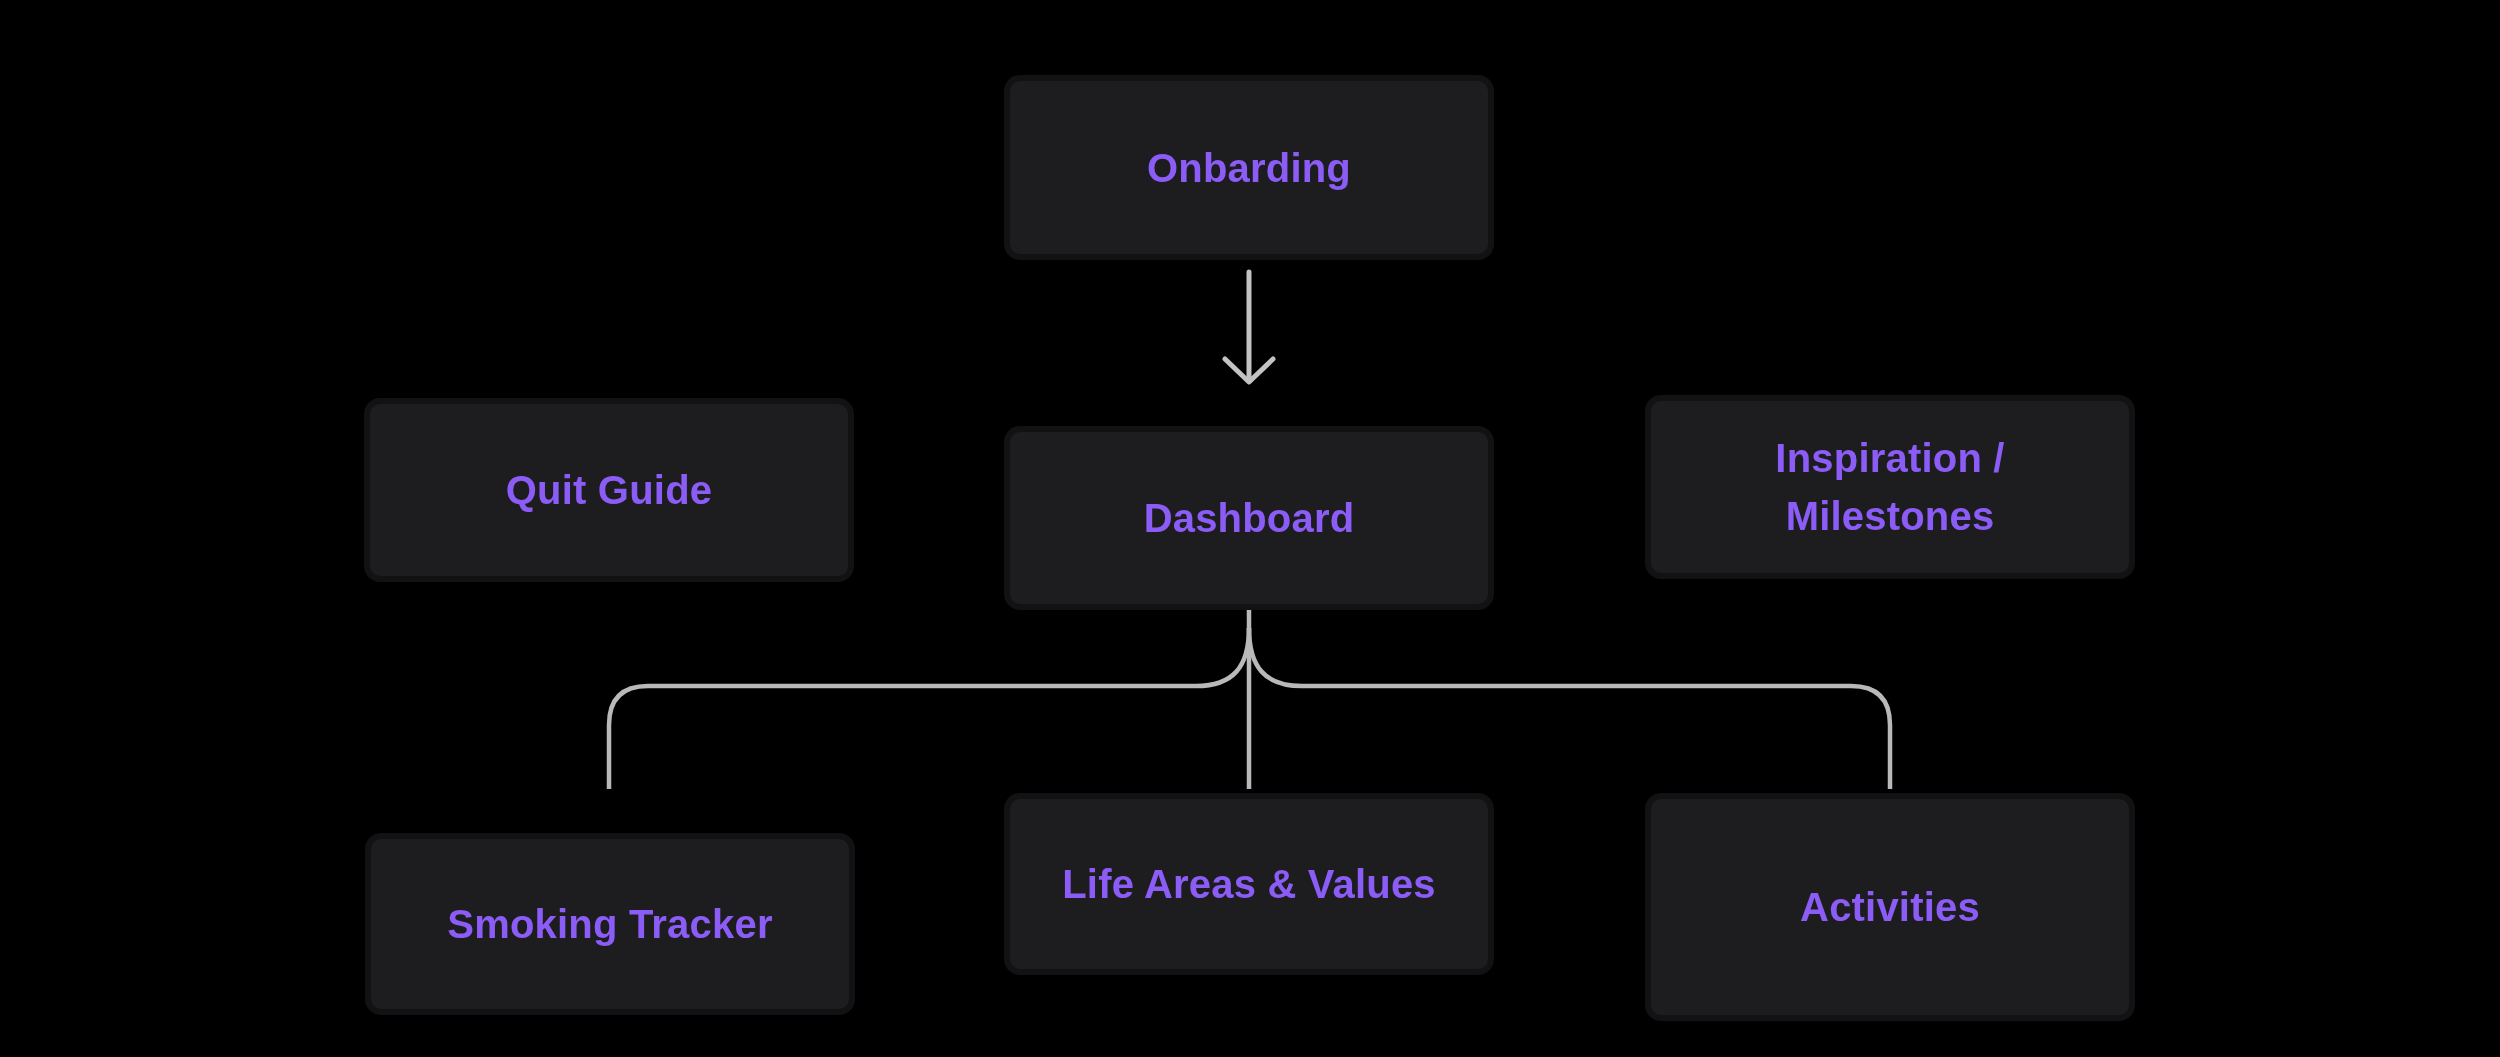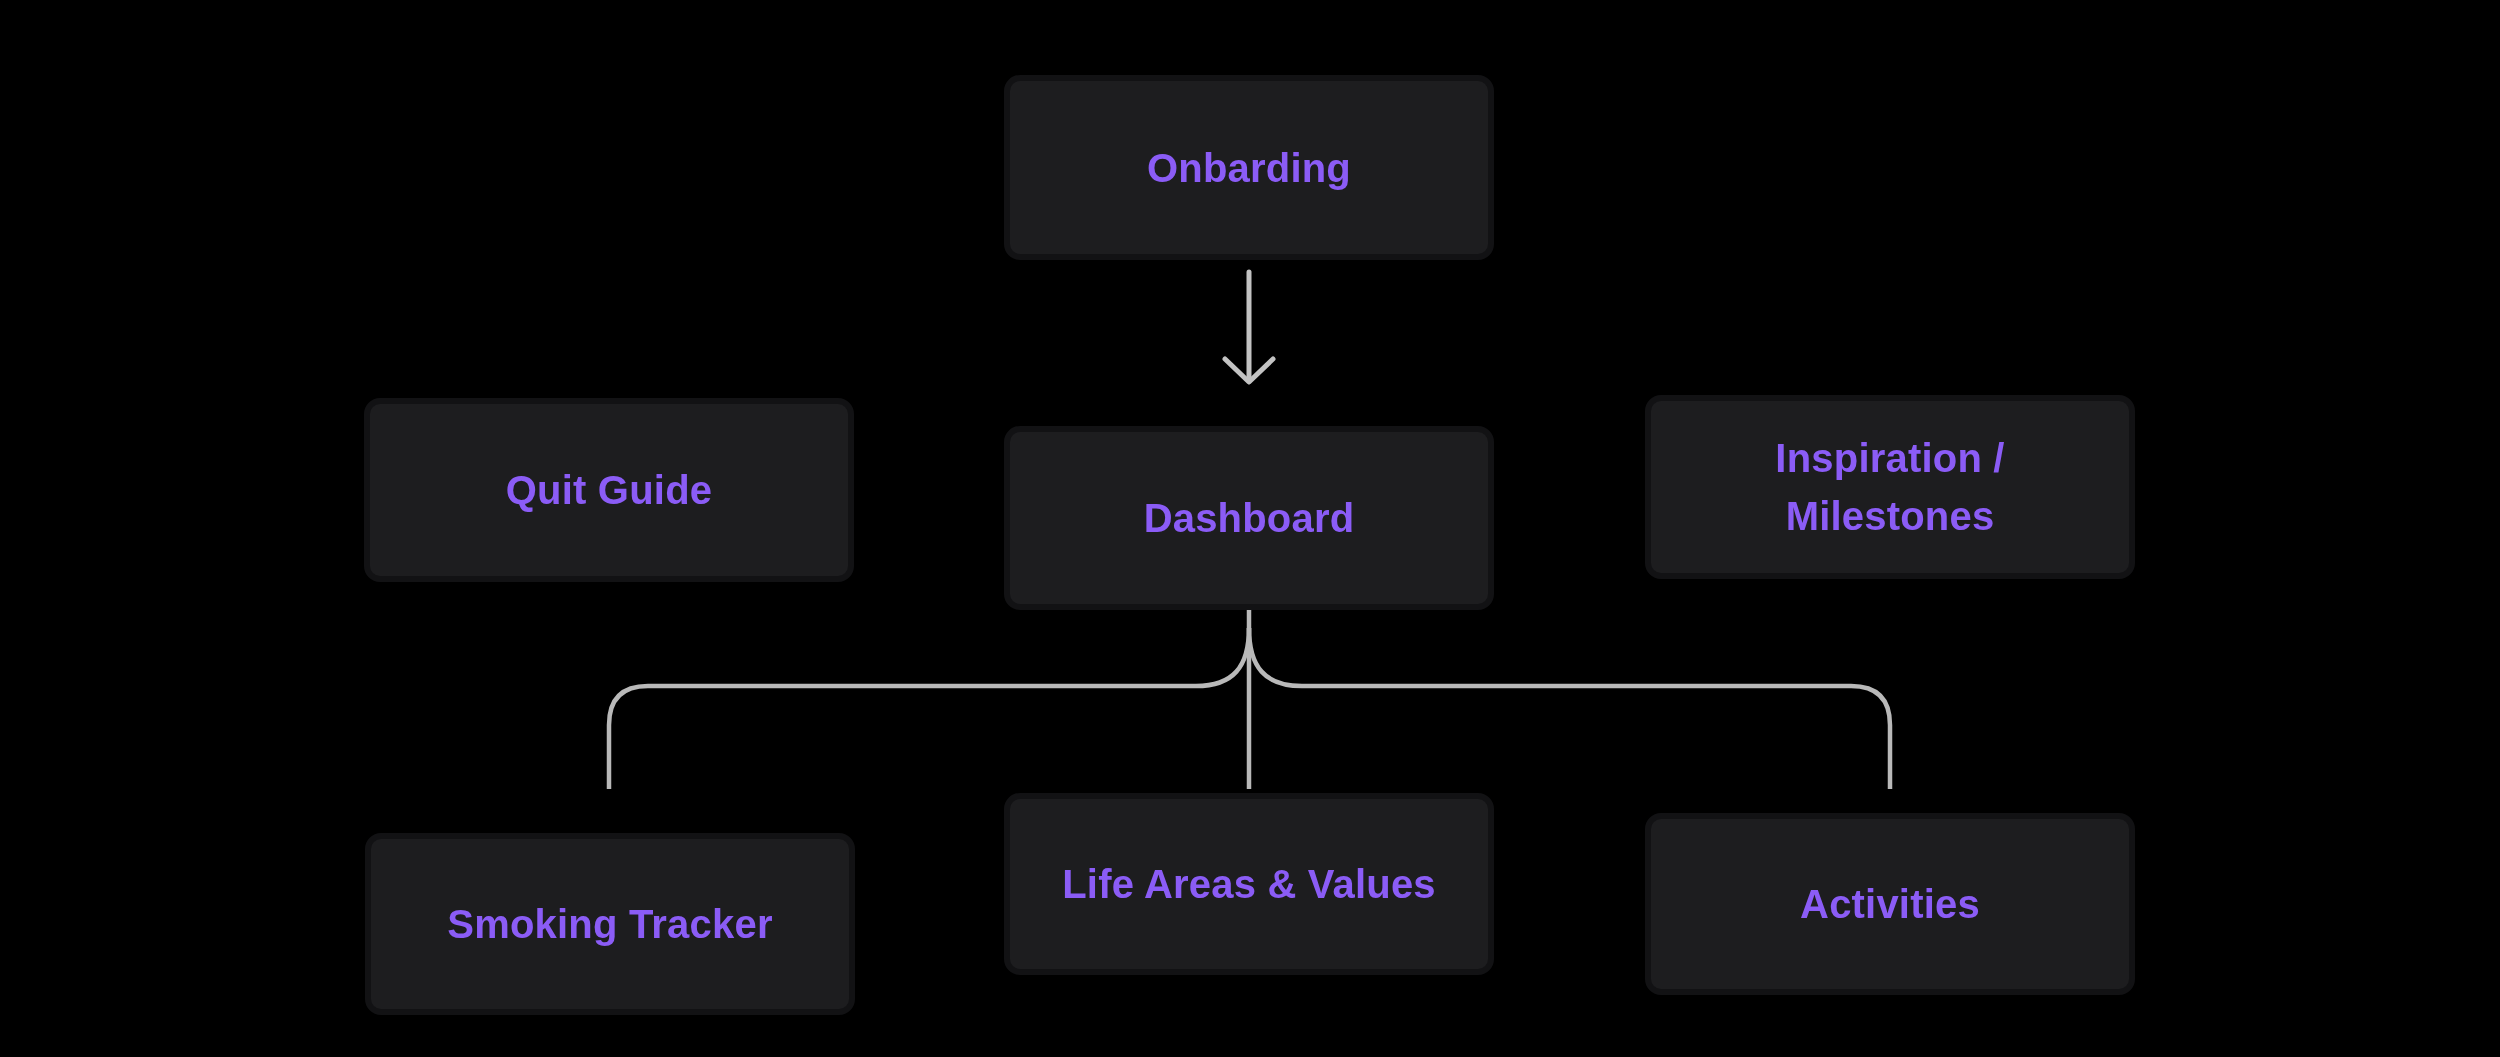--- a/index.html
+++ b/index.html
@@ -43,21 +43,21 @@
     letter-spacing: 0.2px;
     padding: 0 30px;
   }
   
   #node-onboarding      { left: 1004px; top: 75px;  width: 490px; height: 185px; }
   #node-quit-guide      { left: 364px;  top: 398px; width: 490px; height: 184px; }
   #node-dashboard       { left: 1004px; top: 395px; width: 490px; height: 184px; margin-top: 31px; }
   #node-inspiration     { left: 1645px; top: 395px; width: 490px; height: 184px; justify-content: flex-end; }
   #node-smoking-tracker { left: 365px;  top: 793px; width: 490px; height: 182px; margin-top: 40px; }
   #node-life-areas      { left: 1004px; top: 793px; width: 490px; height: 182px; }
-  #node-activities      { left: 1645px; top: 793px; width: 490px; height: 182px; margin-top: 20px; }
+  #node-activities      { left: 1645px; top: 793px; width: 490px; height: 228px; }
 </style>
 </head>
 <body>
 
 <div class="canvas">
 
   <svg class="edges-layer" viewBox="0 0 2500 1057" xmlns="http://www.w3.org/2000/svg">
 
     <g stroke="#c3c3c3" stroke-width="5" fill="none" stroke-linecap="round" stroke-linejoin="round">
       <path d="M 1249 272 L 1249 378"></path>

